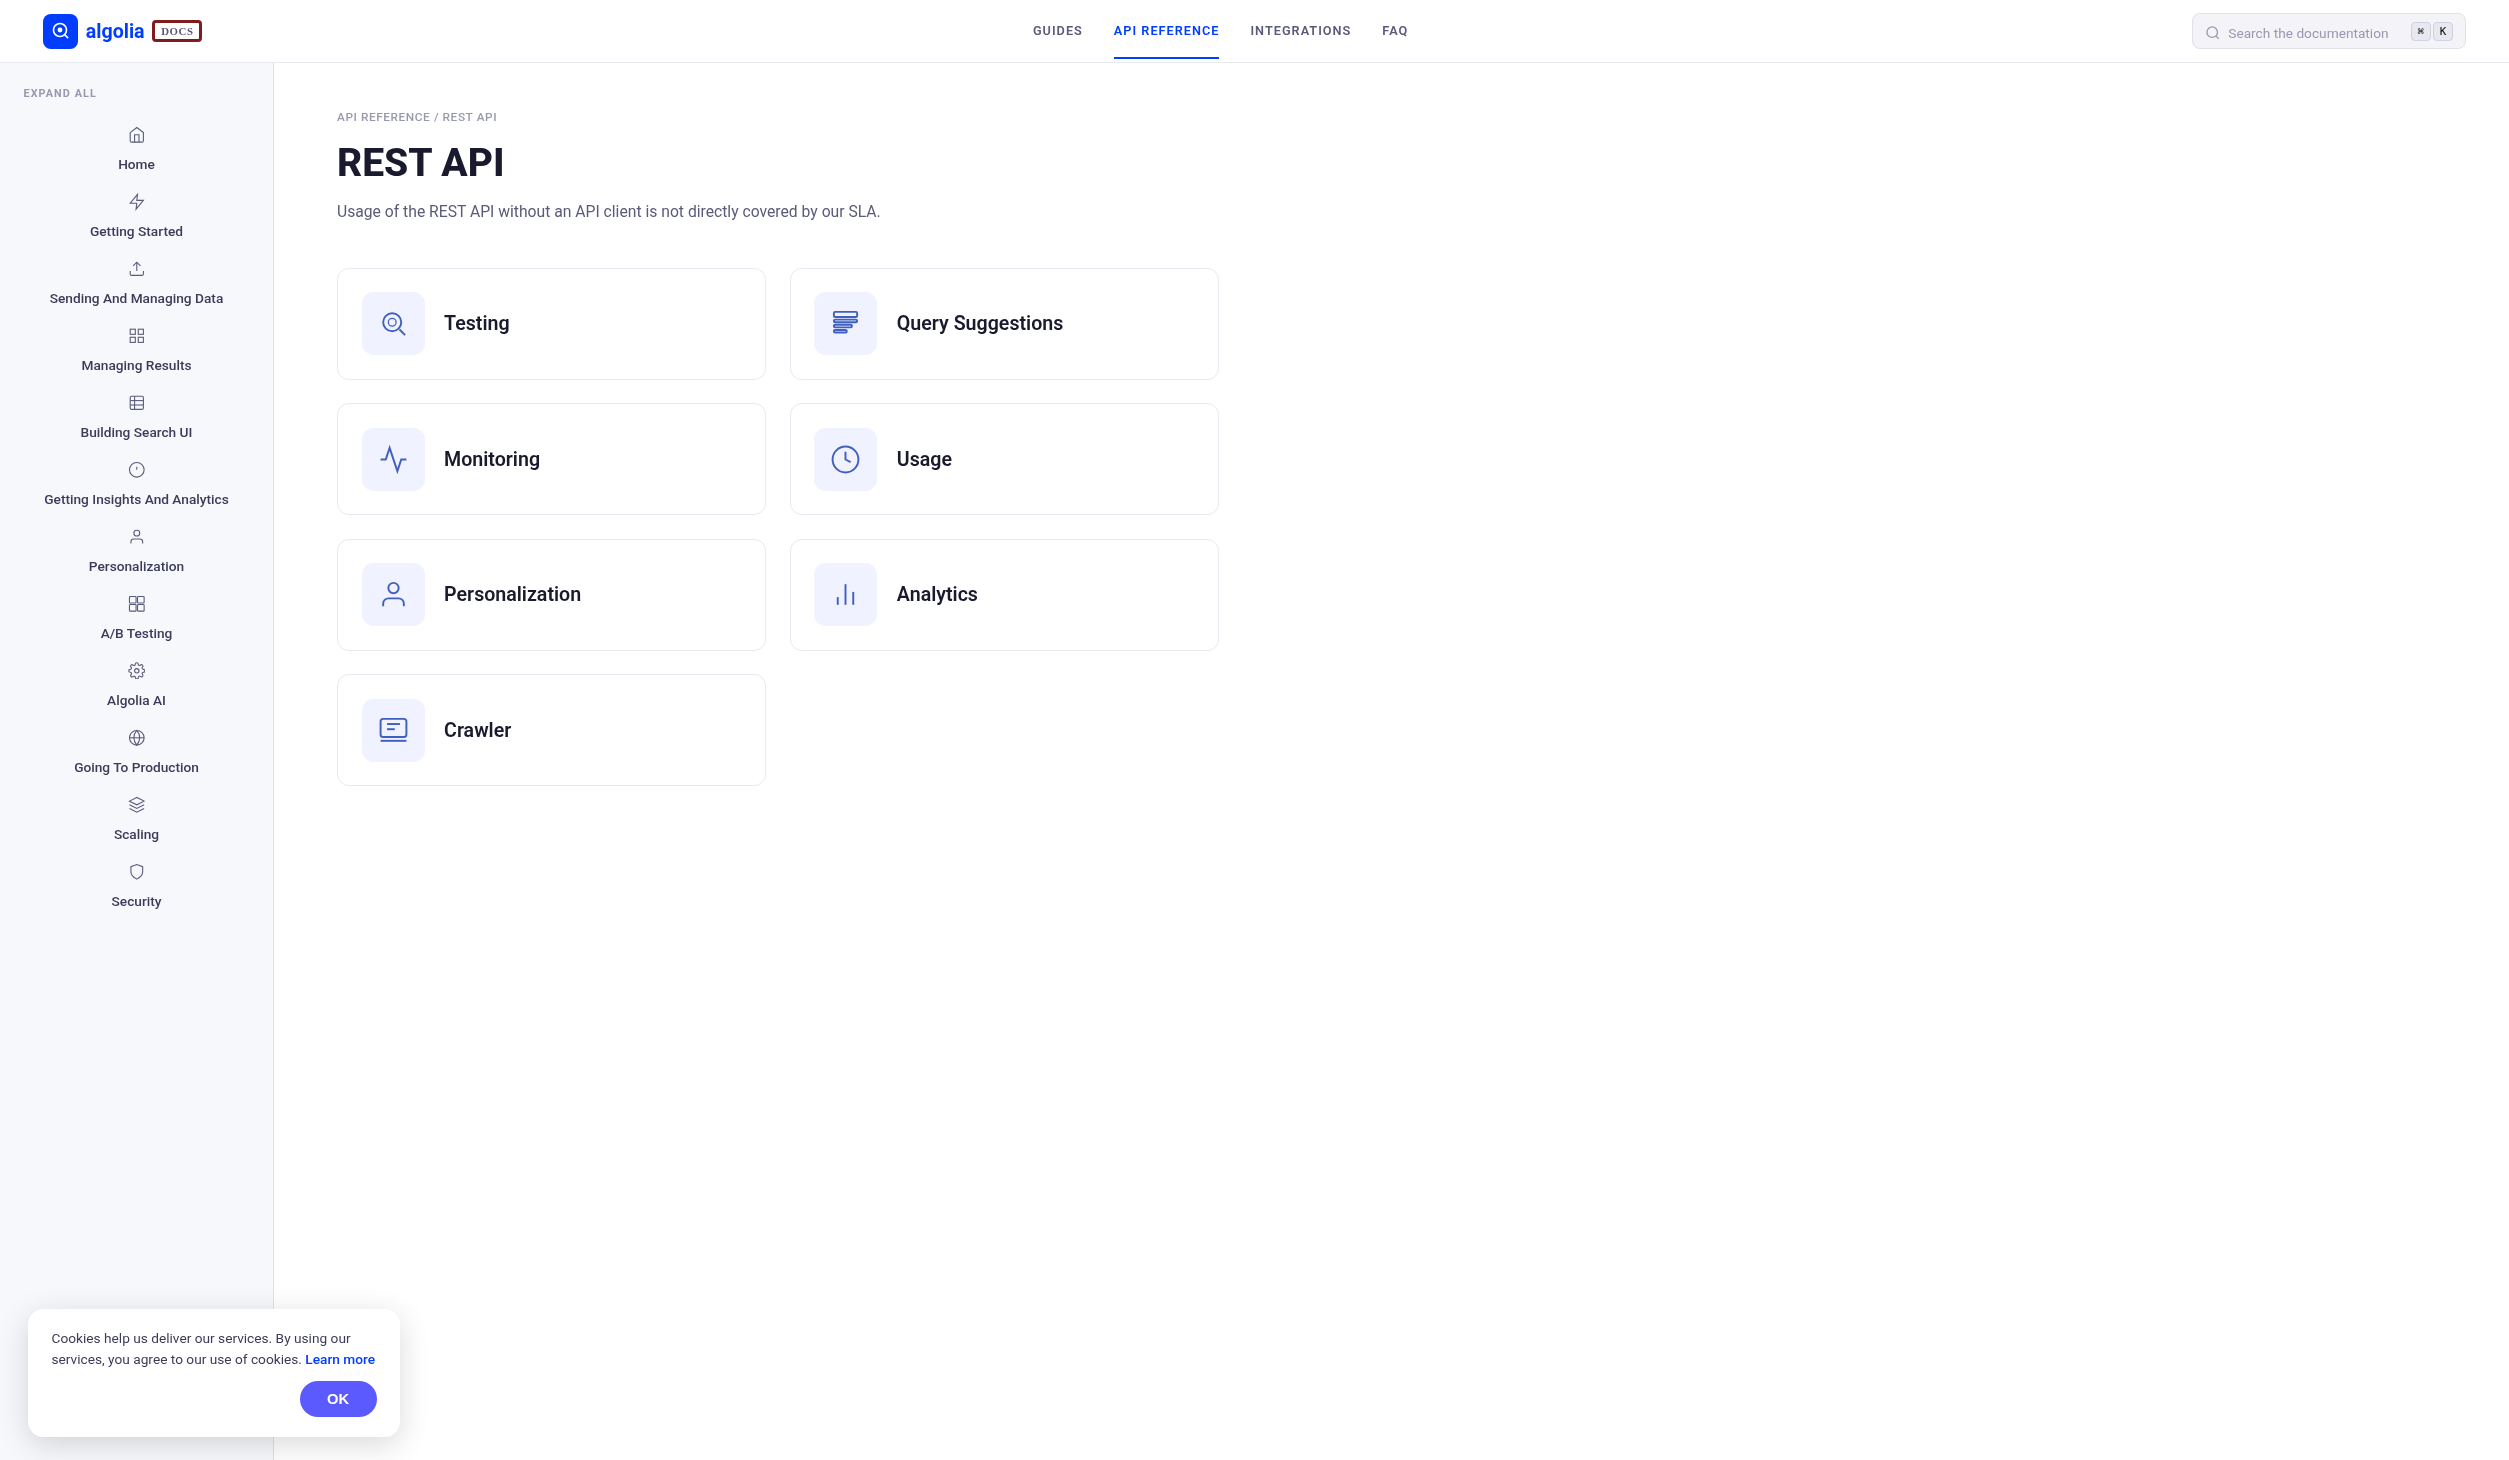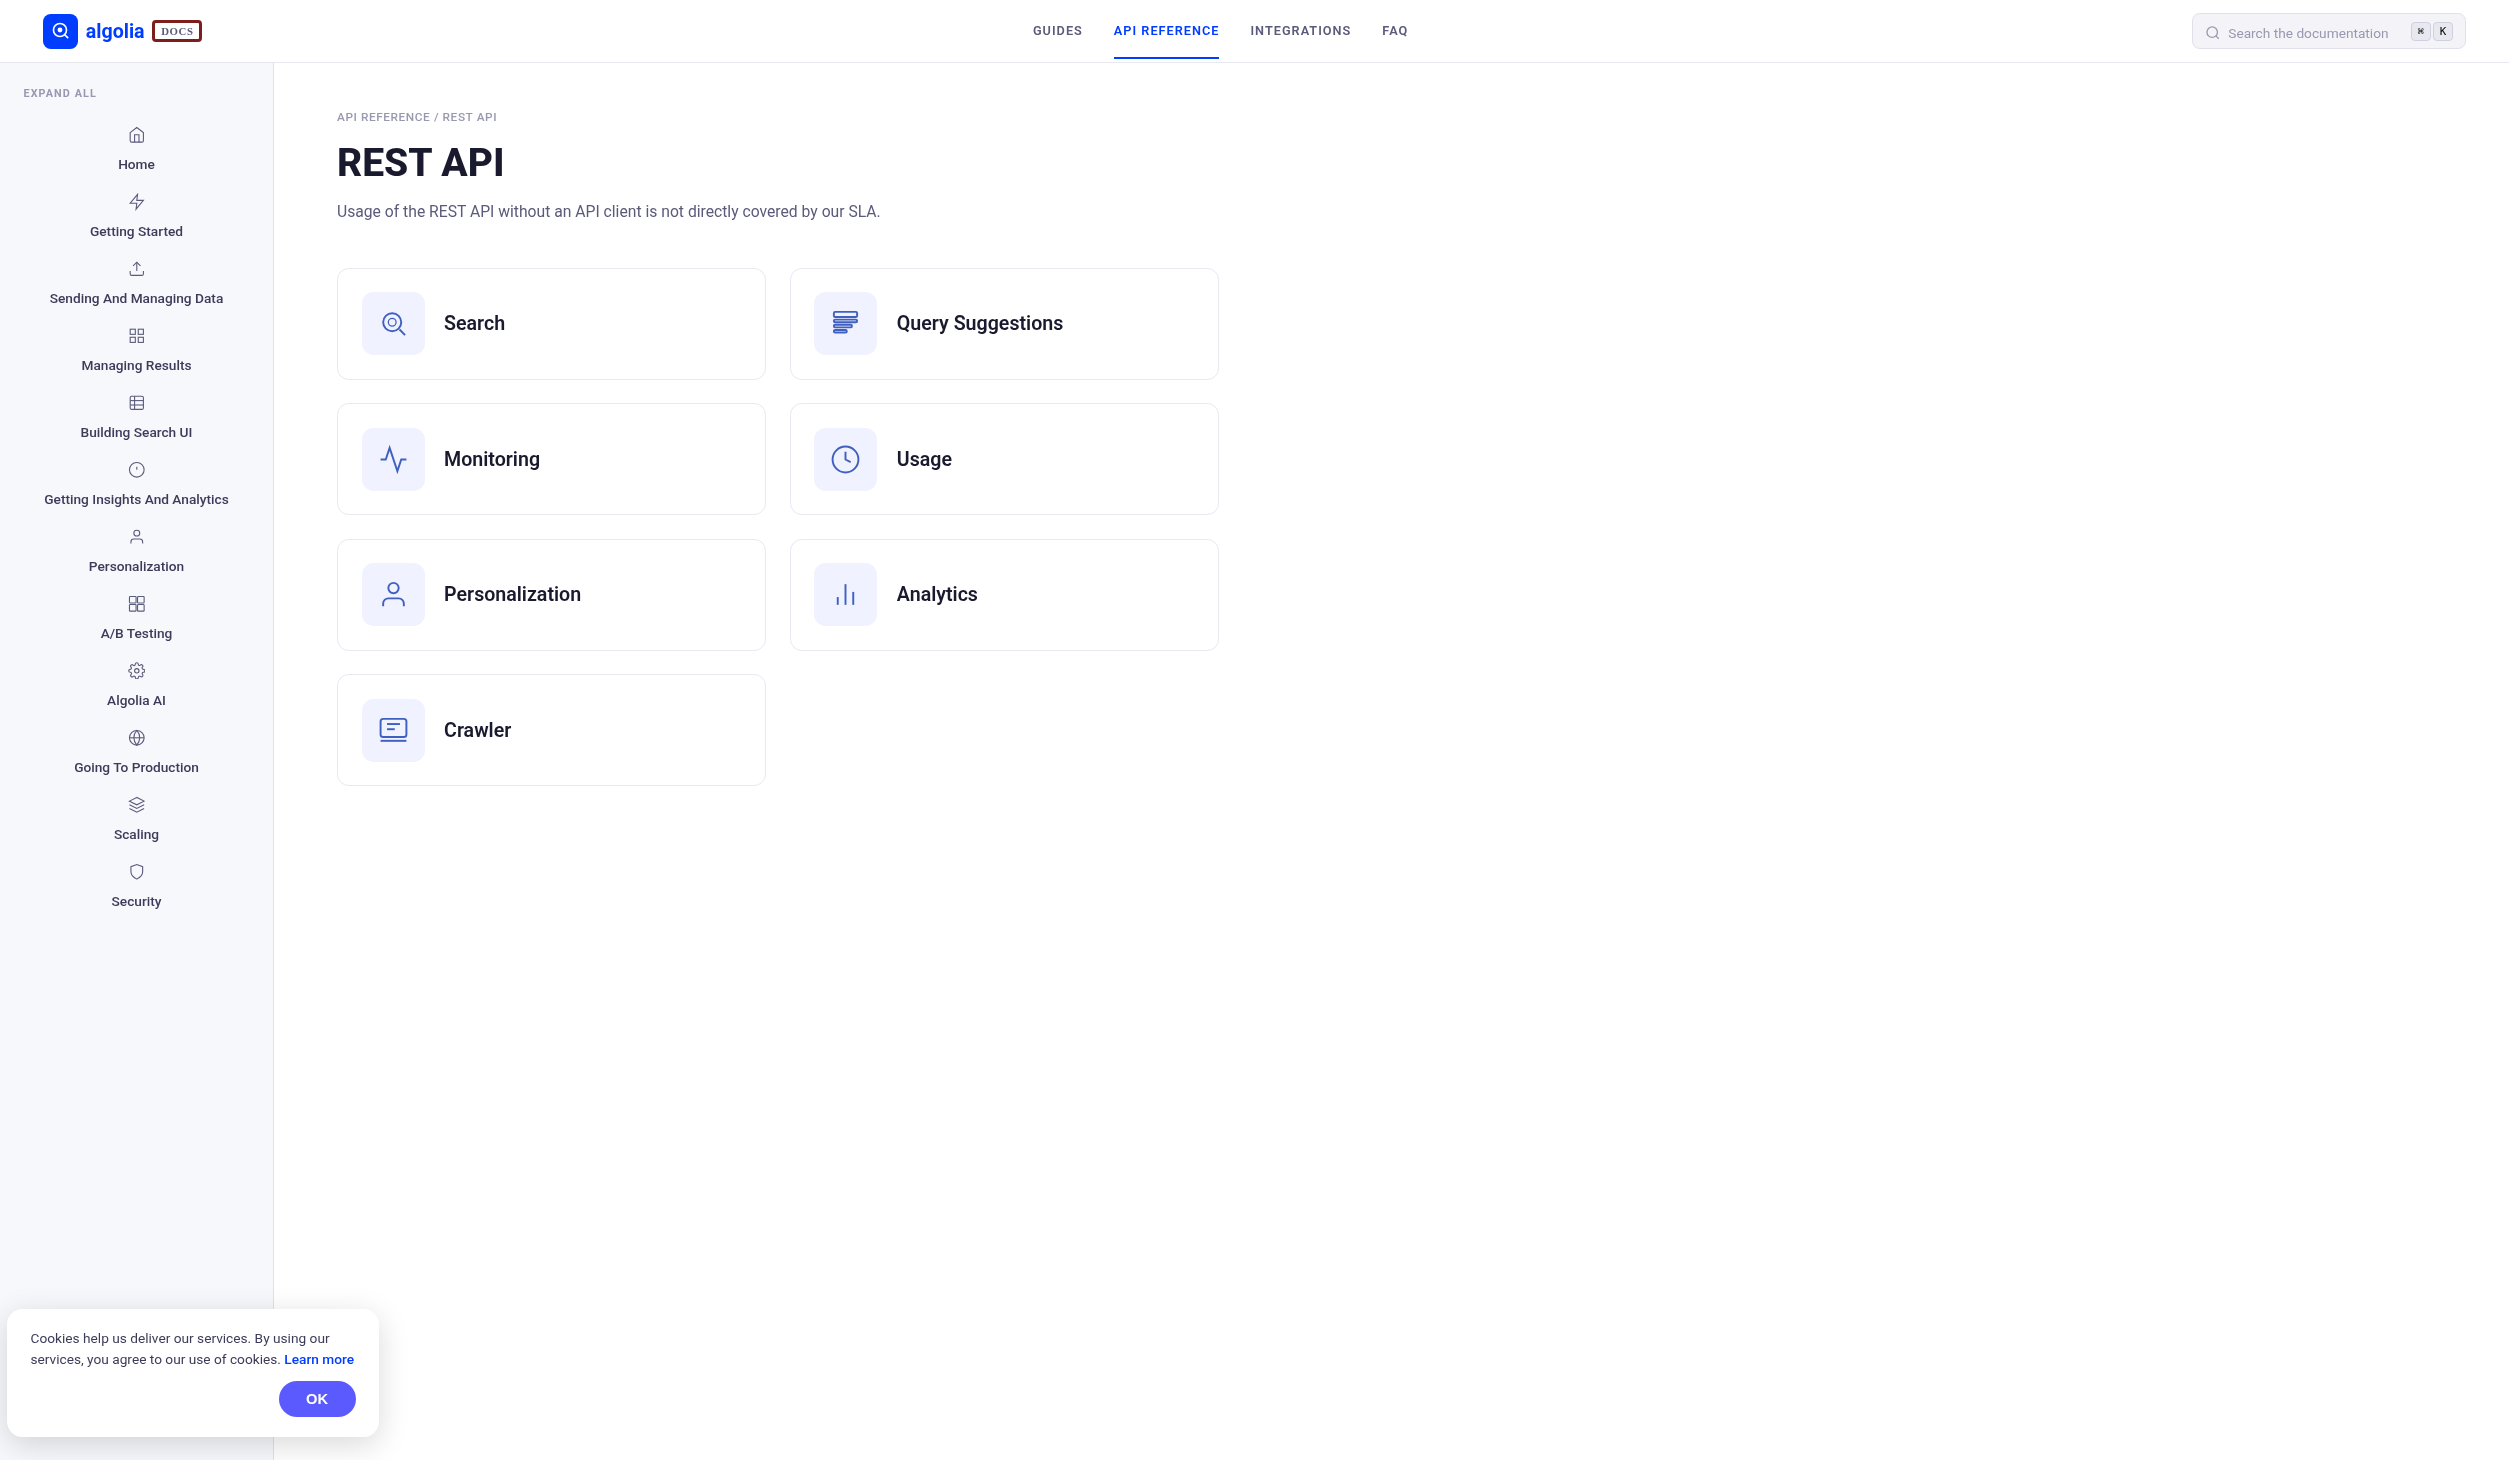--- a/index.html
+++ b/index.html
@@ -231,21 +231,21 @@
 
     
     .content {
       position: relative;
     }
 
     
     .cookie-banner {
       position: fixed;
       bottom: 23.5px;
-      left: 7px;
+      left: 28px;
       background: #fff;
       border-radius: 15.7px;
       box-shadow: 0 7.8px 31px rgba(0,0,0,0.15);
       padding: 19.6px 23.5px;
       max-width: 372px;
       display: flex;
       flex-direction: column;
       gap: 11.8px;
       z-index: 100;
     }
@@ -452,21 +452,21 @@
     <div class="cards-grid">
 
       <div class="card">
         <div class="card-icon">
           <svg viewBox="0 0 24 24">
               <circle cx="11" cy="11" r="7"></circle>
               <path d="M21 21l-4.35-4.35"></path>
               <circle cx="11" cy="11" r="3" stroke="#4060c0" stroke-width="1" fill="none"></circle>
             </svg>
         </div>
-        <span class="card-label">Search</span>
+        <span class="card-label">Testing</span>
       </div>
 
       <div class="card">
         <div class="card-icon">
           <svg viewBox="0 0 24 24">
               <rect x="3" y="3" width="18" height="4" rx="1"></rect>
               <rect x="3" y="9" width="18" height="2" rx="1"></rect>
               <rect x="3" y="13" width="14" height="2" rx="1"></rect>
               <rect x="3" y="17" width="10" height="2" rx="1"></rect>
             </svg>

